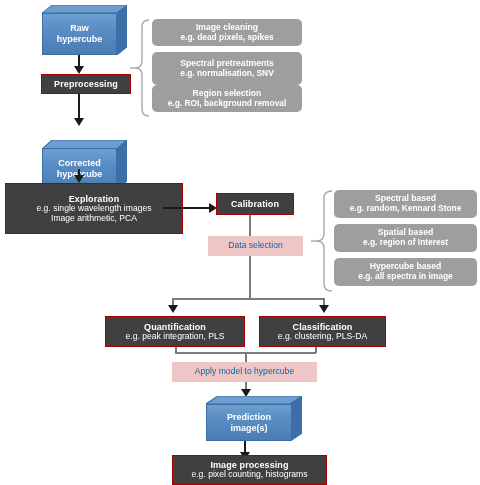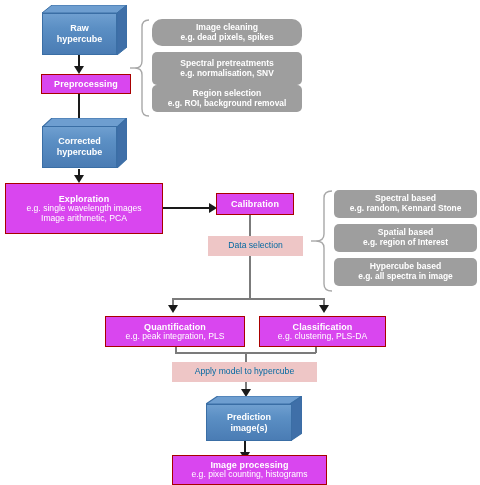--- a/index.html
+++ b/index.html
@@ -22,21 +22,21 @@
     box-sizing: border-box;
     display: flex;
     flex-direction: column;
     align-items: center;
     justify-content: center;
     text-align: center;
     line-height: 1.12;
   }
   
   .red-box {
-    background: #d946ef;
+    background: #404040;
     border: 1px solid #a80000;
     color: #ffffff;
   }
   .red-box .ttl {
     font-weight: bold;
     font-size: 9px;
     letter-spacing: .1px;
   }
   .red-box .sub {
     font-weight: normal;
@@ -156,51 +156,51 @@
 
   <div class="node red-box" style="left:41px; top:74px; width:90px; height:20px;">
     <span class="ttl">Preprocessing</span>
   </div>
 
   <svg class="brace" style="left:129px; top:18px; width:22px; height:100px;" viewBox="0 0 22 100" preserveAspectRatio="none">
     <path d="M20,2 Q13,2 13,9 L13,43 Q13,50 6,50 Q13,50 13,57 L13,91 Q13,98 20,98" fill="none" stroke="#a8a8a8" stroke-width="1.4"></path>
     <line x1="6" y1="50" x2="1" y2="50" stroke="#a8a8a8" stroke-width="1.4"></line>
   </svg>
 
-  <div class="node grey-box" style="left:152px; top:19px; width:150px; height:27px;border-radius:10px;">
+  <div class="node grey-box" style="left:152px; top:19px; width:150px; height:27px;">
     <span class="ttl">Image cleaning</span>
     <span class="sub">e.g. dead pixels, spikes</span>
   </div>
   <div class="node grey-box" style="left:152px; top:52px; width:150px; height:33px;">
     <span class="ttl">Spectral pretreatments</span>
     <span class="sub">e.g. normalisation,  SNV</span>
   </div>
   <div class="node grey-box" style="left:152px; top:85px; width:150px; height:27px;">
     <span class="ttl">Region selection</span>
     <span class="sub">e.g. ROI, background removal</span>
   </div>
 
   <div class="vline" style="left:78px; top:94px; height:26px;"></div>
   <div class="arrow-down" style="left:74px; top:118px;"></div>
 
-  <div class="cube" style="left:42px; top:118px; width:85px; height:50px;">
+  <div class="cube" style="left:42px; top:140px; width:85px; height:50px;">
     <svg class="top" viewBox="0 0 85 43" preserveAspectRatio="none">
       <polygon points="0,8 10,0 85,0 75,8" fill="#6e9ed0" stroke="#3a6ea5" stroke-width="1"></polygon>
       <polygon points="75,8 85,0 85,35 75,43" fill="#3f6fa8" stroke="#3a6ea5" stroke-width="1"></polygon>
     </svg>
     <div class="face">
       <span>Corrected</span>
       <span>hypercube</span>
     </div>
   </div>
 
   <div class="vline" style="left:78px; top:169px; height:8px;"></div>
   <div class="arrow-down" style="left:74px; top:175px;"></div>
 
-  <div class="node red-box" style="left:5px; top:183px; width:158px; height:51px;">
+  <div class="node red-box" style="left:5px; top:183px; width:178px; height:51px;">
     <span class="ttl">Exploration</span>
     <span class="sub">e.g. single wavelength images</span>
     <span class="sub">Image arithmetic, PCA</span>
   </div>
 
   <div class="hline" style="left:163px; top:207px; width:48px;"></div>
   <div class="arrow-right" style="left:209px; top:203px;"></div>
 
   <div class="node red-box" style="left:216px; top:193px; width:78px; height:22px;">
     <span class="ttl">Calibration</span>

